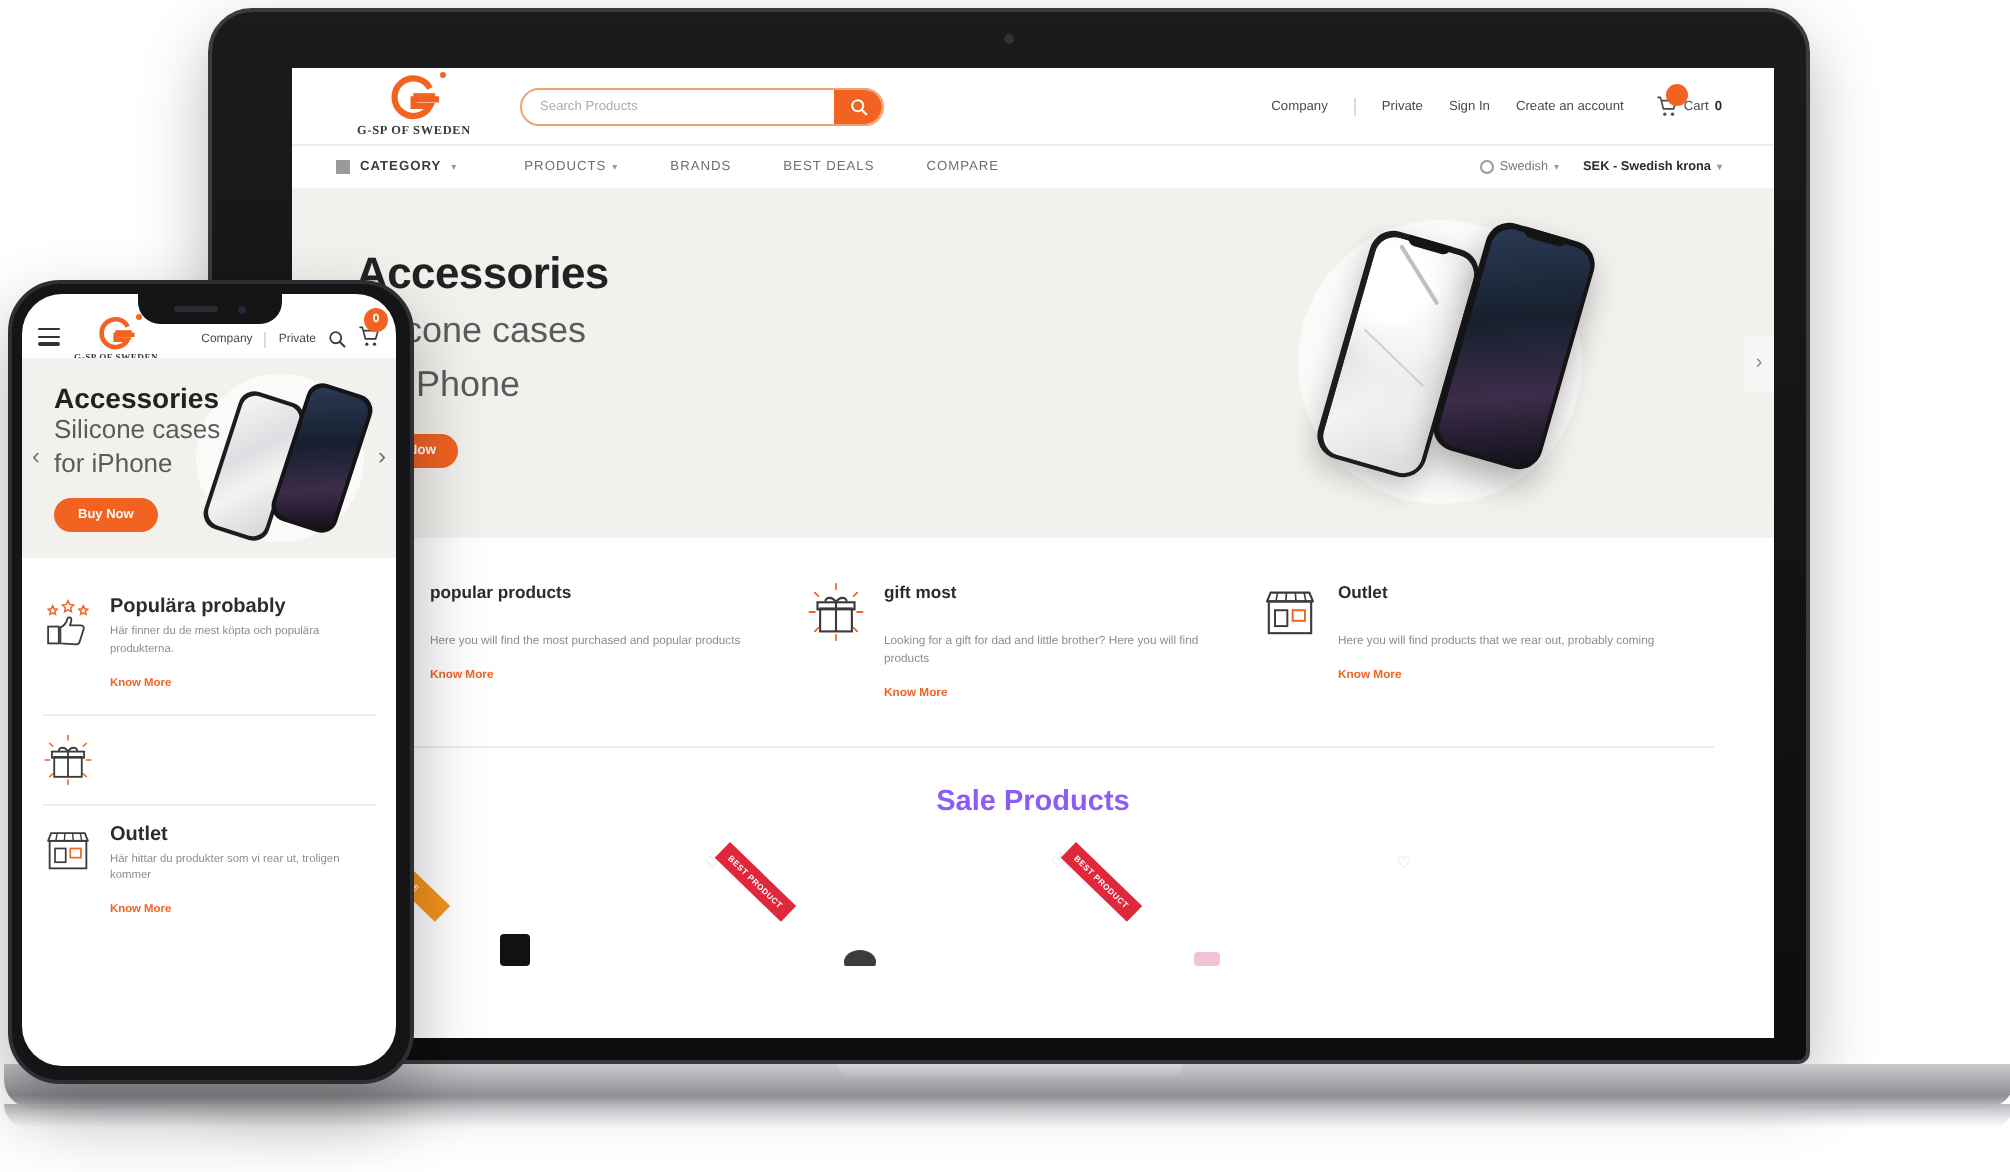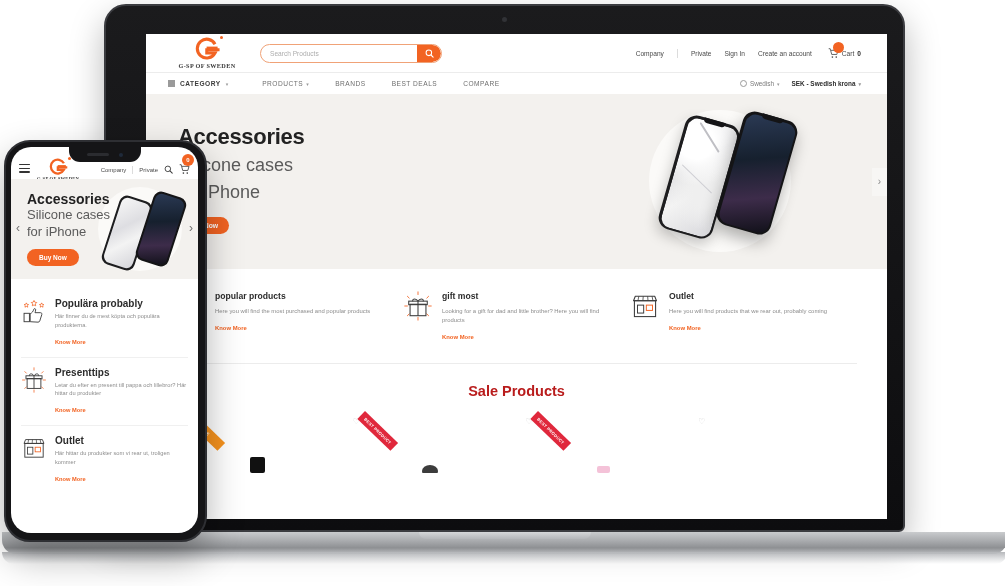--- a/index.html
+++ b/index.html
@@ -118,27 +118,27 @@
     background:#141416; border-radius:0 0 4px 4px; z-index:2; }
   .hero-arrow{ position:absolute; right:0; top:50%; margin-top:-14px; width:15px; height:28px;
     background:#f7f6f4; display:flex; align-items:center; justify-content:center;
     color:#8a8a8a; font-size:10px; cursor:pointer; }
 
   
   .features{ display:flex; padding:22px 30px 0 30px; gap:0; }
   .feat{ flex:1; display:flex; gap:9px; padding-right:14px; }
   .feat-ico{ width:30px; height:30px; flex:0 0 30px; }
   .feat-body{ flex:1; }
-  .feat-title{ font-size:8.6px; font-weight:700; color:#2c2c2c; margin-bottom:6px; }
+  .feat-title{ font-size:8.6px; font-weight:700; color:#2c2c2c; margin-bottom:16px; }
   .feat-desc{ font-size:5.9px; color:#8d8d8d; line-height:1.55; }
   .feat-link{ font-size:5.9px; color:#f26322; font-weight:700; margin-top:6px;
     display:inline-block; cursor:pointer; }
   .divider{ margin:20px 30px 0 30px; height:1px; background:#ececec; }
 
-  .sale-title{ text-align:center; font-size:14.5px; font-weight:700; color:#b91c1c; margin-top:19px; }
+  .sale-title{ text-align:center; font-size:14.5px; font-weight:700; color:#8b5cf6; margin-top:19px; }
   .products{ display:flex; padding:0 30px; margin-top:14px; gap:10px; }
   .pcard{ flex:1; position:relative; height:60px; }
   .pheart{ position:absolute; left:4px; top:4px; color:#d6d6d6; font-size:8px; }
   .ribbon{ position:absolute; left:16px; top:-2px; width:46px; height:11px;
     transform:rotate(44deg); transform-origin:left top;
     font-size:4.1px; color:#fff; font-weight:700; letter-spacing:.3px;
     display:flex; align-items:center; justify-content:center; }
   .ribbon.r0{ background:#f7931e; }
   .ribbon.r1{ background:#e0283c; }
   .ribbon.r2{ background:#e0283c; }
@@ -508,25 +508,20 @@
                   <line x1="5" y1="28" x2="7" y2="26"></line>
                 <line x1="29" y1="28" x2="27" y2="26"></line>
                   <line x1="17" y1="33" x2="17" y2="30"></line>
               </g>
               <rect x="8" y="15" width="18" height="13" fill="none" stroke="#3b3b3b" stroke-width="1.2"></rect>
               <rect x="6.5" y="11.5" width="21" height="4" fill="none" stroke="#3b3b3b" stroke-width="1.2"></rect>
               <line x1="17" y1="11.5" x2="17" y2="28" stroke="#3b3b3b" stroke-width="1.2"></line>
               <path d="M17 11.5c-2-3.5-6-3-6-.6 0 .4.2.6.5.6M17 11.5c2-3.5 6-3 6-.6 0 .4-.2.6-.5.6" fill="none" stroke="#3b3b3b" stroke-width="1.2"></path>
             </svg>
           </div>
-          <div class="feat-body">
-            <div class="m-feat-title">Presenttips</div>
-            <div class="m-feat-desc">Letar du efter en present till pappa och lillebror? Här hittar du produkter</div>
-            <div class="m-feat-link">Know More</div>
-          </div>
         </div>
 
         <div class="m-feat">
           <div class="m-feat-ico">
             <svg width="26" height="26" viewBox="0 0 34 34">
               <path d="M4 11h26l-2-5H6z" fill="none" stroke="#3b3b3b" stroke-width="1.2" stroke-linejoin="round"></path>
               <g stroke="#3b3b3b" stroke-width=".9">
                 <line x1="10" y1="6" x2="9" y2="11"></line>
                   <line x1="15" y1="6" x2="14.6" y2="11"></line>
                 <line x1="20" y1="6" x2="20.4" y2="11"></line>

